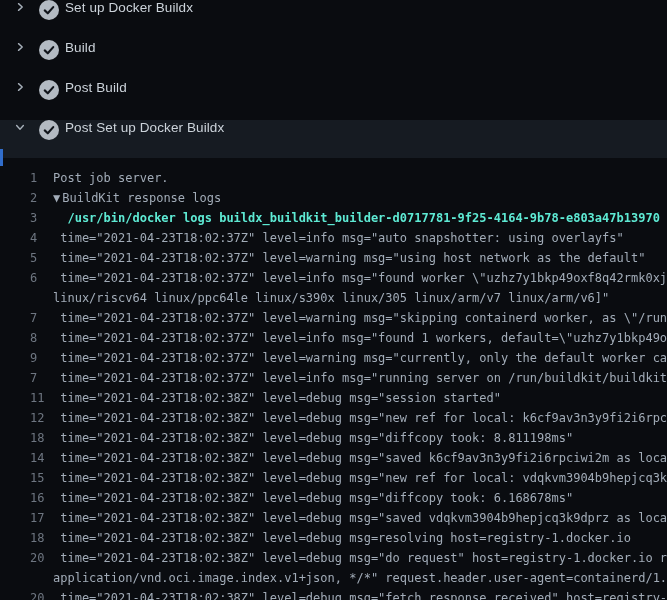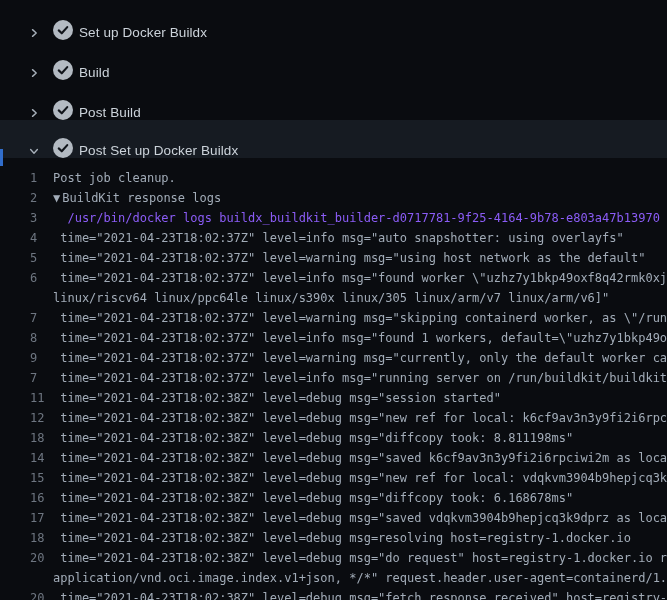--- a/index.html
+++ b/index.html
@@ -5,22 +5,22 @@
   * { margin: 0; padding: 0; box-sizing: border-box; }
   html, body { width: 667px; height: 600px; overflow: hidden; }
   body {
     background: #0a0c10;
     font-family: "Liberation Sans", sans-serif;
     position: relative;
   }
   .section {
     height: 40px;
     display: flex;
-    align-items: flex-end;
-    padding-left: 27px;
+    align-items: flex-start;
+    padding-left: 13px;
     cursor: pointer;
   }
   .section.expanded {
     height: 38px;
     background: #161b22;
   }
   .chev {
     width: 14px; height: 14px;
     display: inline-flex; align-items: center; justify-content: center;
     flex: none;
@@ -51,21 +51,21 @@
     overflow: hidden;
     white-space: pre;
   }
   .ln {
     width: 23px;
     flex: none;
     color: #6e7681;
     cursor: pointer;
   }
   .lt { flex: none; white-space: pre; }
-  .lt.cmd { color: #8b5cf6; font-weight: normal; }
+  .lt.cmd { color: #5eead4; font-weight: bold; }
   .tri { flex: none; margin-right: 2px; cursor: pointer; }
   .focus-accent {
     position: absolute;
     left: 0; top: 149px;
     width: 3px; height: 17px;
     background: #316dca;
   }
 </style>
 </head>
 <body>
@@ -128,21 +128,21 @@
       </svg>
   </span>
   <span class="title">Post Set up Docker Buildx</span>
 </div>
 
 <div class="focus-accent"></div>
 
 <div class="log" id="log-rows">
     <div class="log-row">
     <span class="ln">1</span>
-    <span class="lt">Post job cleanup.</span>
+    <span class="lt">Post job server.</span>
   </div>
     <div class="log-row">
     <span class="ln">2</span>
     <span class="tri">▼</span><span class="lt">BuildKit response logs</span>
   </div>
     <div class="log-row">
     <span class="ln">3</span>
     <span class="lt cmd">  /usr/bin/docker logs buildx_buildkit_builder-d0717781-9f25-4164-9b78-e803a47b13970</span>
   </div>
     <div class="log-row">

